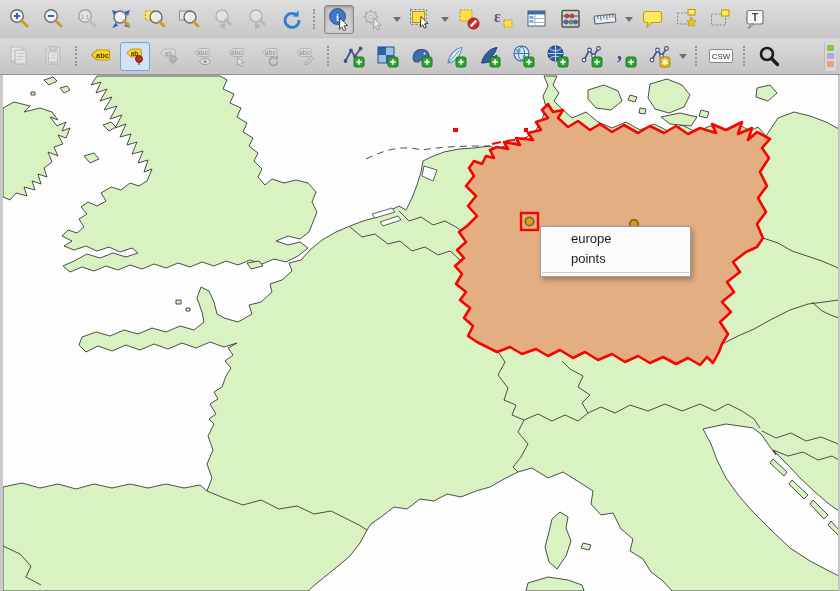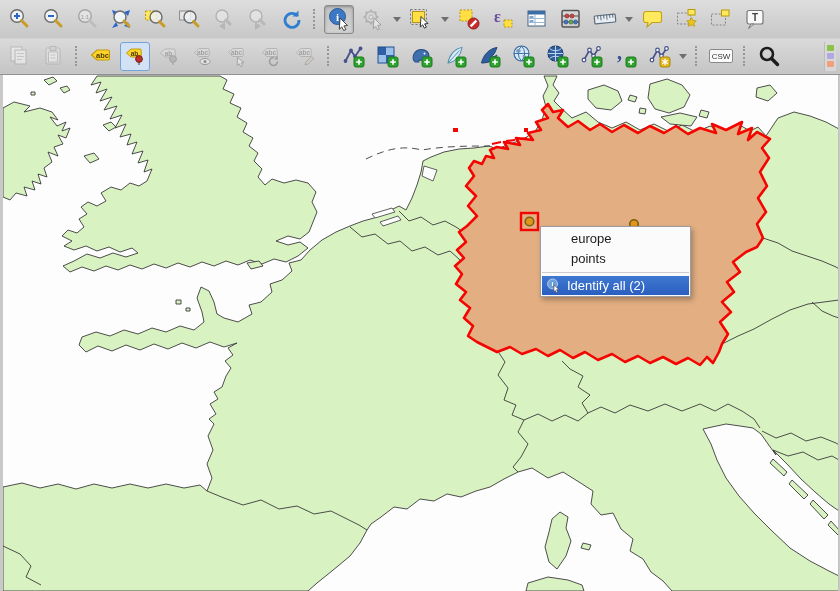--- a/index.html
+++ b/index.html
@@ -504,21 +504,13 @@
       <circle cx="529.5" cy="221.5" r="4.3" fill="#e0951c" stroke="#7c6011" stroke-width="1.6"></circle>
       <rect x="521" y="213" width="17" height="17" fill="none" stroke="#f40502" stroke-width="2.4"></rect>
     </svg>
   </div>
 </div>
 
 <div class="ctx-menu">
   <div class="ctx-item">europe</div>
   <div class="ctx-item">points</div>
   <div class="ctx-sep"></div>
-  <div class="ctx-action">
-    <svg width="15" height="15" viewBox="0 0 24 24">
-      <circle cx="10.5" cy="9.5" r="8" fill="#6f9fd8" stroke="#e8eef6"></circle>
-      <text x="10.5" y="13.5" font-size="11" font-weight="bold" fill="#ffffff" text-anchor="middle" font-family="'Liberation Serif',serif">i</text>
-      <path d="M13 11l7.5 7.5-3.6.4 2 3.6-2.2 1.1-1.9-3.7-2.5 2.4z" fill="#ffffff" stroke="#333333" stroke-width=".9"></path>
-    </svg>
-    <span>Identify all (2)</span>
-  </div>
 </div>
 
 </body></html>

